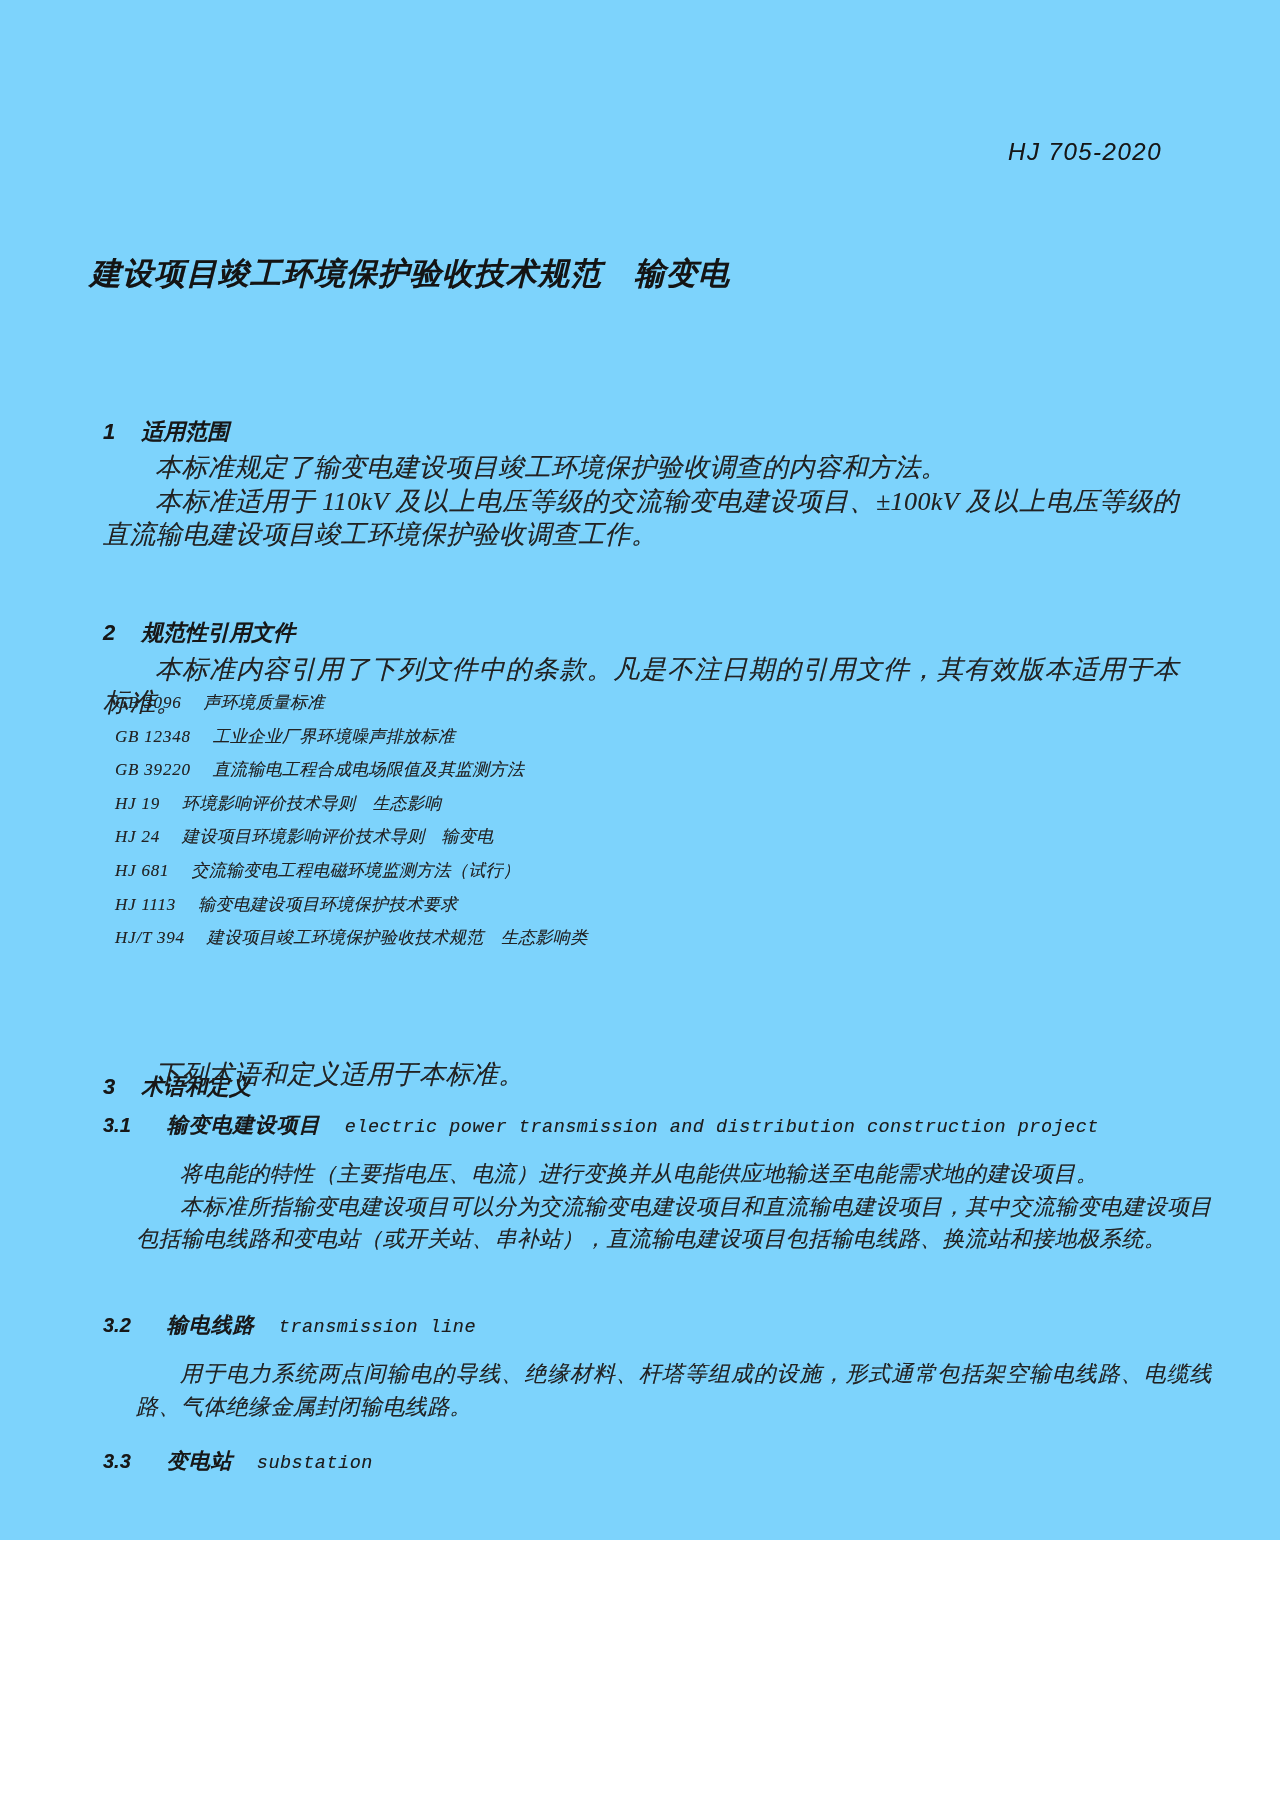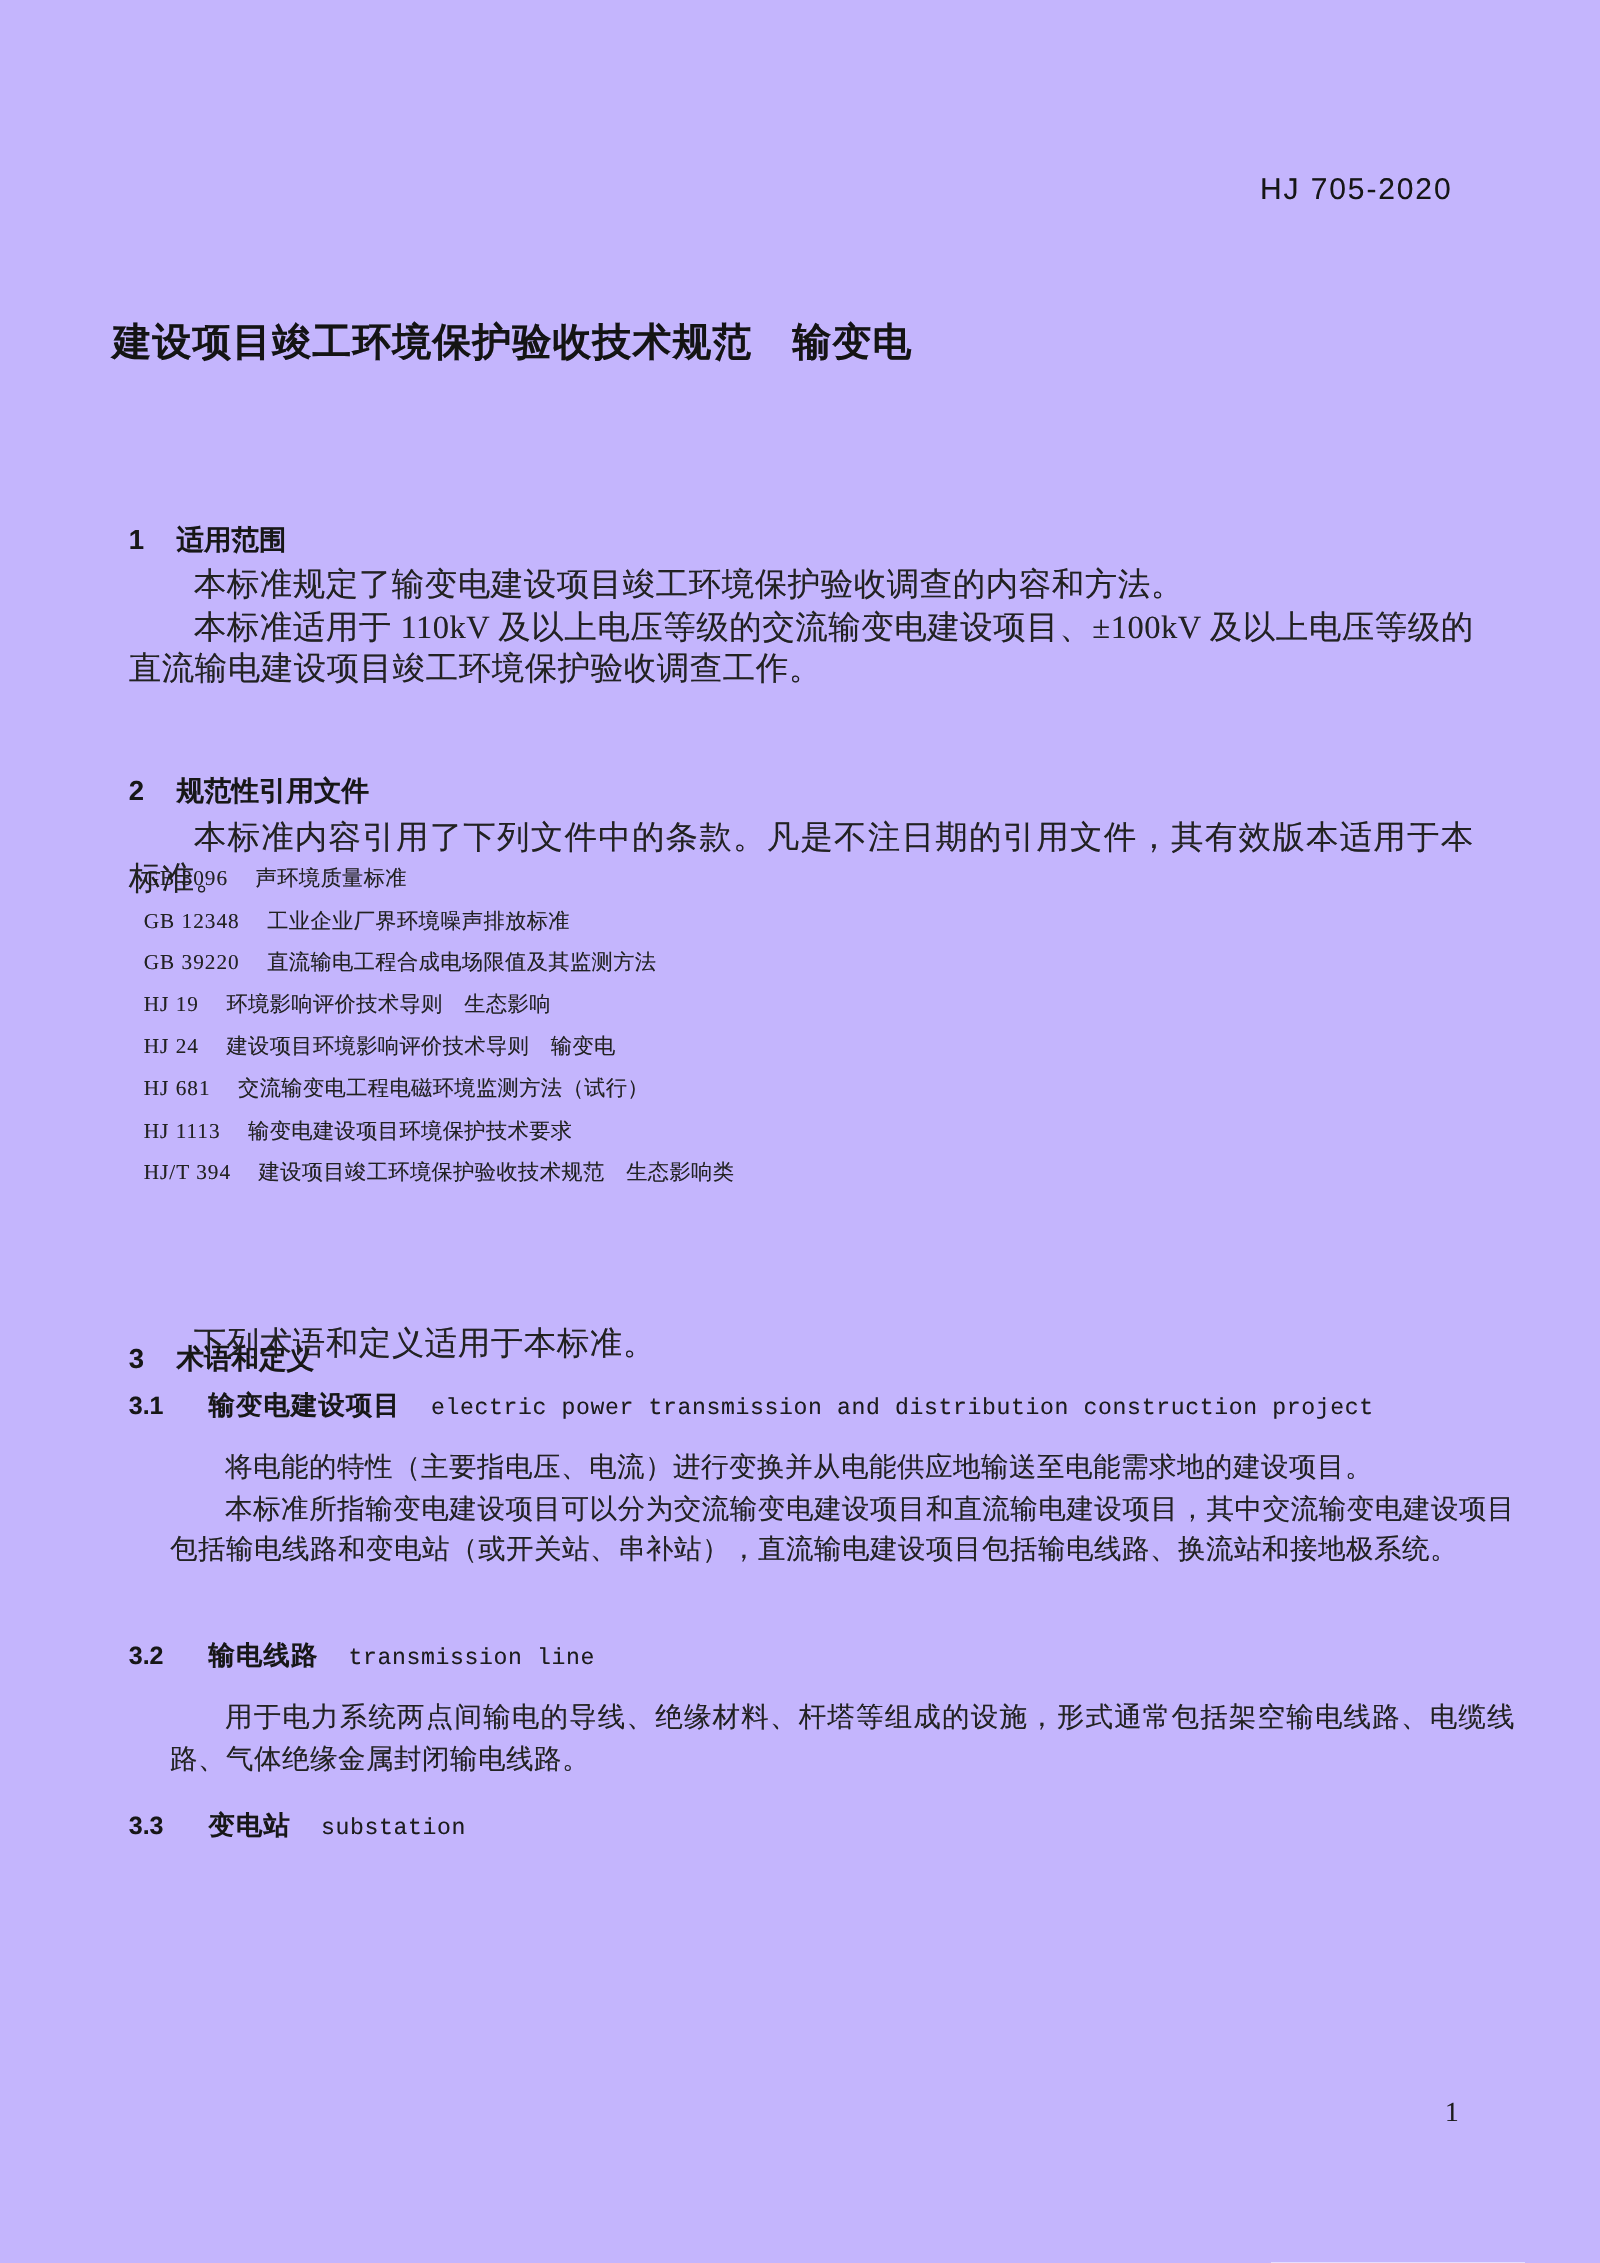--- a/index.html
+++ b/index.html
@@ -1,21 +1,22 @@
 <!DOCTYPE html>
 <html><head>
 <meta charset="utf-8">
 <style>
   * { margin:0; padding:0; box-sizing:border-box; }
   html,body { background:#ffffff; }
   .page {
-    position:relative; width:1280px; height:1810px; background:#c4b5fd;
+    position:relative; width:1280px; height:1540px; background:#7dd3fc;
     font-family:"Liberation Serif","DejaVu Serif",serif; color:#1e1e1e;
     overflow:hidden;
     text-shadow:0 0 0.5px rgba(20,20,20,0.35);
+    font-style:italic;
   }
   .doc-number {
     position:absolute; top:138px; right:118px;
     font-family:"Liberation Sans","DejaVu Sans",sans-serif;
     font-size:24px; letter-spacing:1.5px; color:#161616;
   }
   .doc-title {
     position:absolute; top:254px; left:90px; width:1020px;
     text-align:left; font-size:31px; font-weight:bold;
     letter-spacing:1px; color:#141414; line-height:40px;

